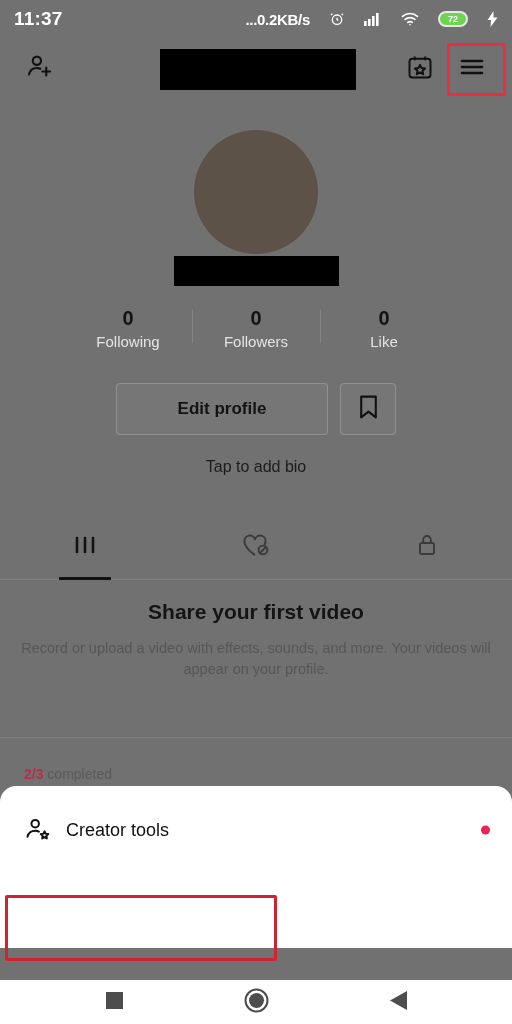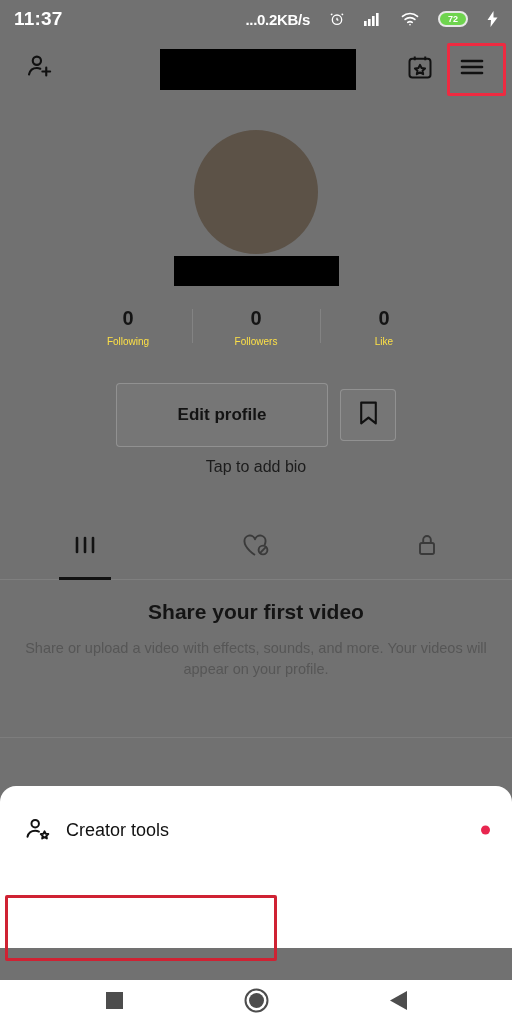--- a/index.html
+++ b/index.html
@@ -64,33 +64,33 @@
     background:#000000;
   }
 
   
   #stats-row{
     position:absolute; left:0; top:305px; width:512px; height:58px;
     display:flex; align-items:flex-start; justify-content:center;
   }
   .stat{ width:128px; text-align:center; position:relative; }
   .stat .num{ font-size:20px; font-weight:bold; color:#141414; line-height:26px; }
-  .stat .lbl{ font-size:10px; color:#fde047; line-height:22px; }
+  .stat .lbl{ font-size:15px; color:#e5e5e5; line-height:22px; }
   .stat.div-l::before{
     content:""; position:absolute; left:0; top:4px; width:1px; height:34px;
     background:rgba(255,255,255,.13);
   }
 
   
   #actions-row{
     position:absolute; left:0; top:383px; width:512px;
     display:flex; align-items:center; justify-content:center; gap:12px;
   }
   #edit-profile-button{
-    width:212px; height:64px;
+    width:212px; height:52px;
     border:1px solid rgba(255,255,255,.20);
     border-radius:4px;
     background:rgba(255,255,255,.04);
     display:flex; align-items:center; justify-content:center;
     font-size:17px; font-weight:bold; color:#131313;
   }
   #bookmark-button{
     width:56px; height:52px;
     border:1px solid rgba(255,255,255,.20);
     border-radius:4px;
@@ -302,24 +302,27 @@
         <svg width="24" height="27" viewBox="0 0 24 27" fill="none" stroke="#3a3a3a" stroke-width="1.9" stroke-linejoin="round">
           <rect x="5" y="11" width="14" height="11" rx="1.8"></rect>
           <path d="M8.2 11V7.8a3.8 3.8 0 0 1 7.6 0V11"></path>
         </svg>
       </span>
     </div>
   </div>
 
   <div id="empty-state">
     <div id="empty-title">Share your first video</div>
-    <div id="empty-desc">Share or upload a video with effects, sounds, and more. Your videos will appear on your profile.</div>
+    <div id="empty-desc">Record or upload a video with effects, sounds, and more. Your videos will appear on your profile.</div>
   </div>
 
   <div id="complete-profile">
+    <div id="complete-sub">
+      <span id="complete-frac">2/3</span><span> completed</span>
+    </div>
   </div>
 </div>
 
 <div id="bottom-sheet">
   <div class="sheet-item" id="creator-tools-item">
     <span class="s-ico">
       <svg width="28" height="28" viewBox="0 0 24 24" fill="none" stroke="#111111" stroke-width="1.7" stroke-linecap="round" stroke-linejoin="round">
         <circle cx="9.6" cy="6.6" r="3.2"></circle>
         <path d="M3 17.8c.8-3.3 3.4-5.1 6.6-5.1 1.2 0 2.3.25 3.2.7"></path>
         <path d="M17.6 13.2l1 2 2.2.3-1.6 1.55.38 2.2-1.98-1.05-1.98 1.05.38-2.2-1.6-1.55 2.2-.3 1-2z"></path>

